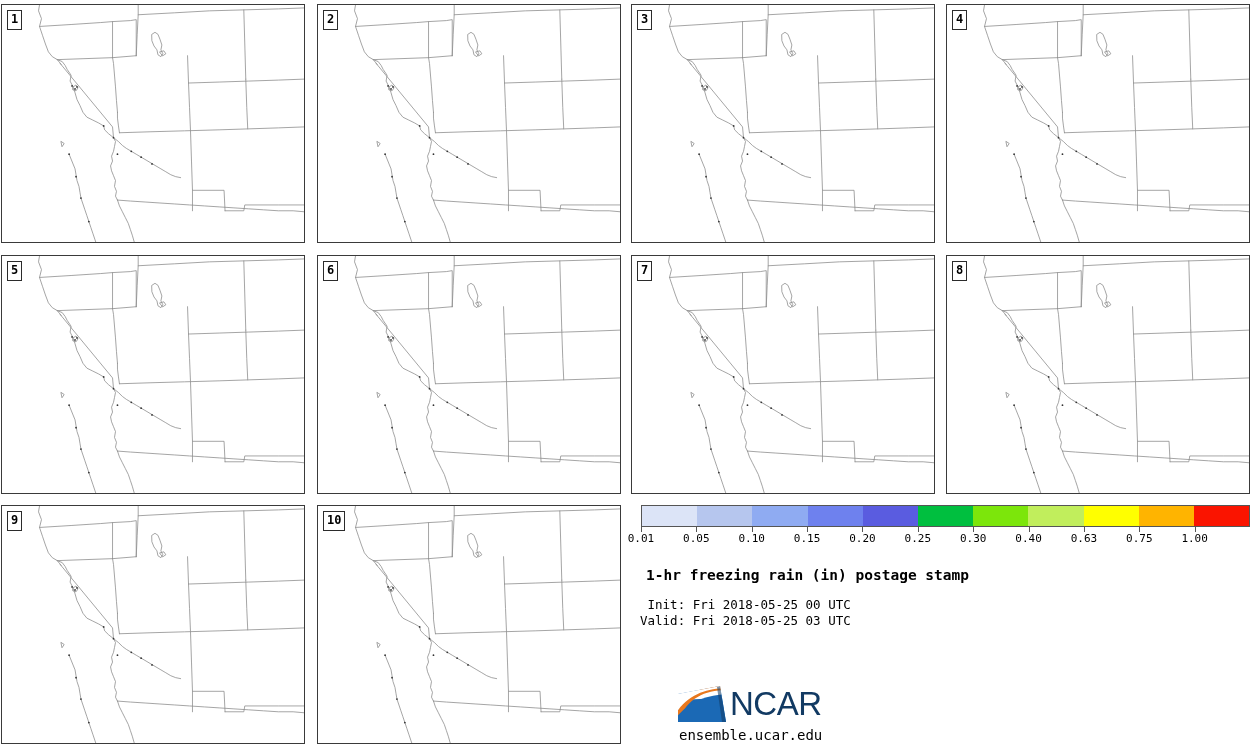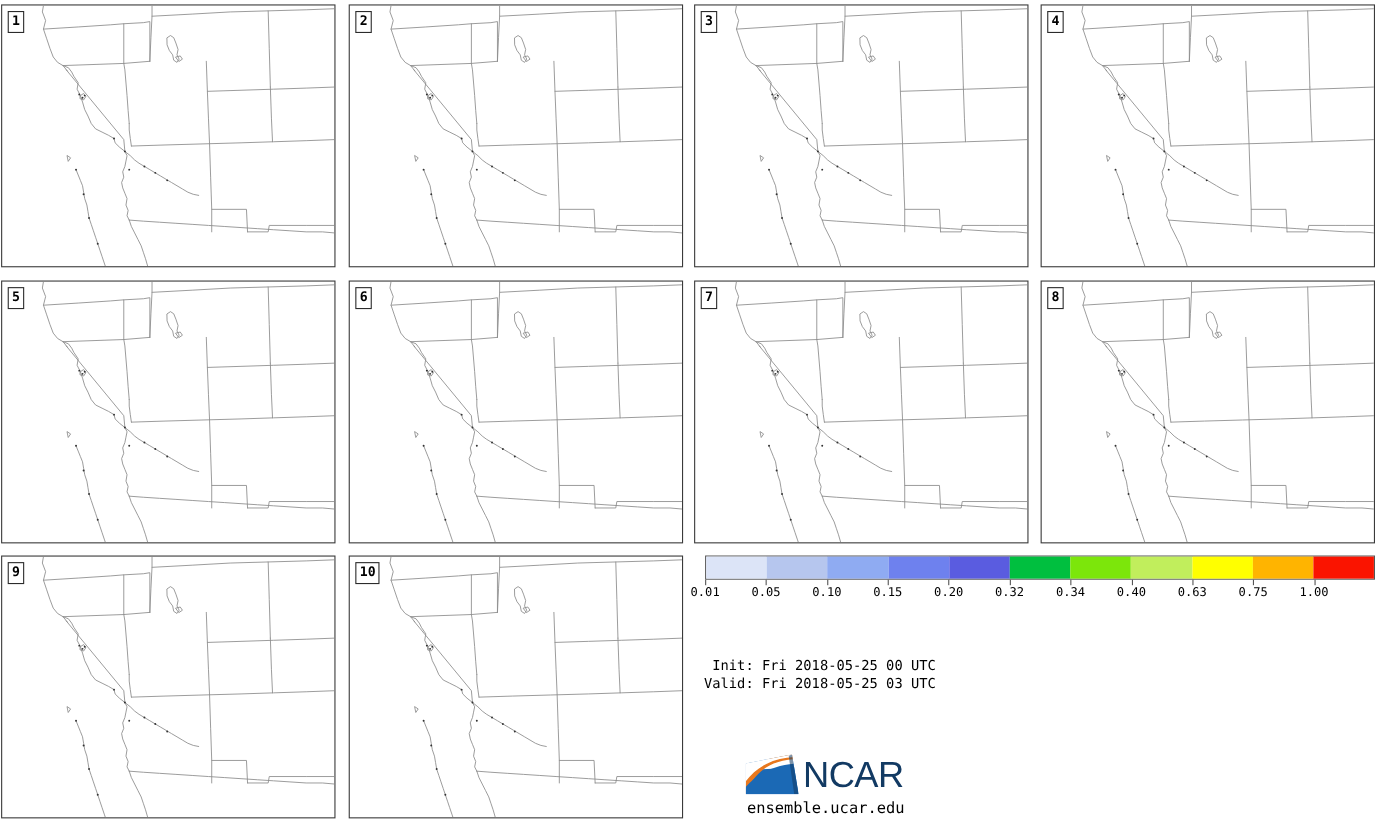--- a/index.html
+++ b/index.html
@@ -676,29 +676,30 @@
         <div class="cb-tick" style="left: 442.909px;"></div>
         <div class="cb-tick" style="left: 498.273px;"></div>
         <div class="cb-tick" style="left: 553.636px;"></div>
       </div>
     <div id="colorbar-labels">
         <div class="cb-label" style="left: 0px;">0.01</div>
         <div class="cb-label" style="left: 55.3636px;">0.05</div>
         <div class="cb-label" style="left: 110.727px;">0.10</div>
         <div class="cb-label" style="left: 166.091px;">0.15</div>
         <div class="cb-label" style="left: 221.455px;">0.20</div>
-        <div class="cb-label" style="left: 276.818px;">0.32</div>
-        <div class="cb-label" style="left: 332.182px;">0.34</div>
+        <div class="cb-label" style="left: 276.818px;">0.25</div>
+        <div class="cb-label" style="left: 332.182px;">0.30</div>
         <div class="cb-label" style="left: 387.545px;">0.40</div>
         <div class="cb-label" style="left: 442.909px;">0.63</div>
         <div class="cb-label" style="left: 498.273px;">0.75</div>
         <div class="cb-label" style="left: 553.636px;">1.00</div>
       </div>
   </div>
 
+  <div id="legend-title">1-hr freezing rain (in) postage stamp</div>
 
   <div id="legend-times"><div> Init: Fri 2018-05-25 00 UTC</div><div>Valid: Fri 2018-05-25 03 UTC</div></div>
 </div>
 
 <div id="ncar-logo">
   <svg id="ncar-mark" viewBox="0 0 55 40">
     <defs>
       <clipPath id="markclip">
         <path d="M2,10 L44,2 L50,38 L2,38 Z"></path>
       </clipPath>

